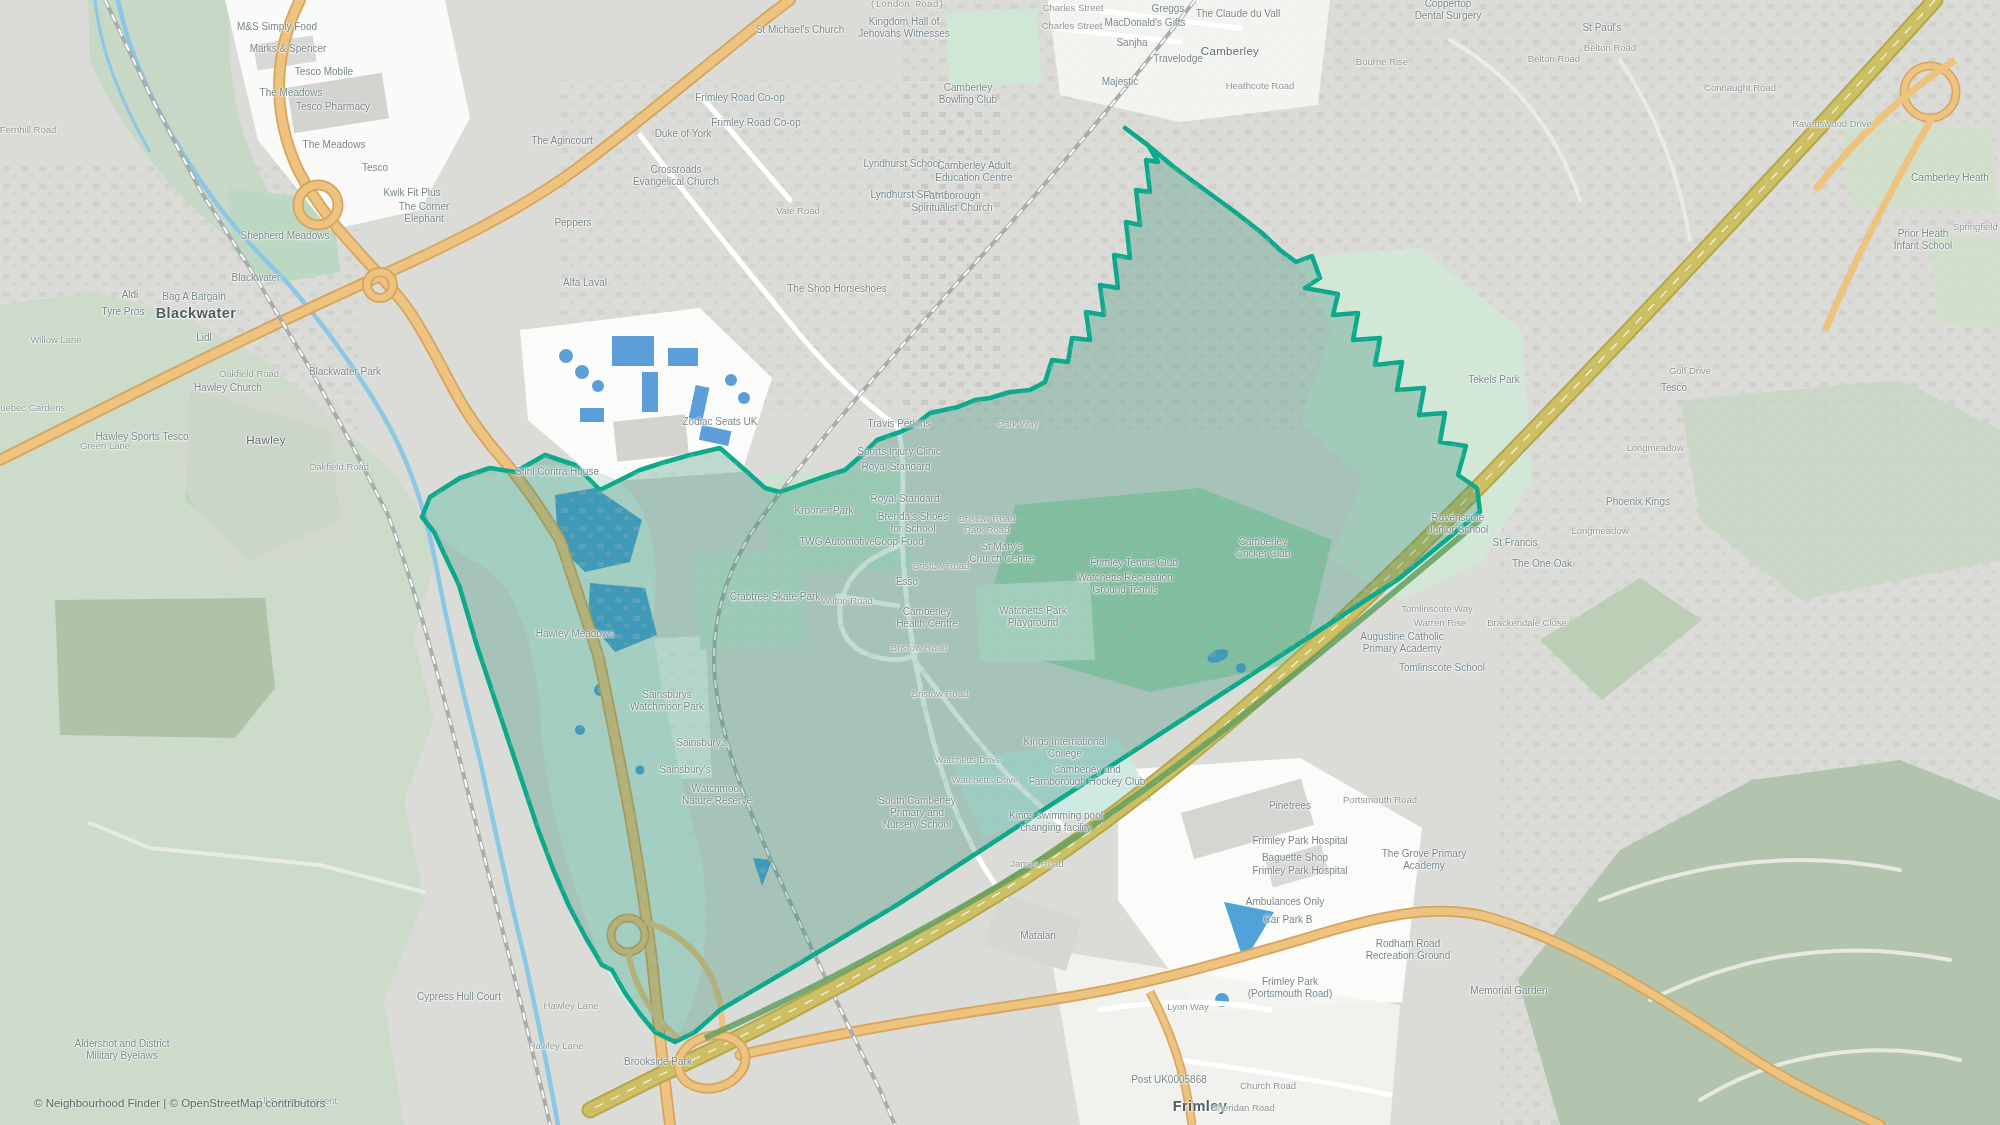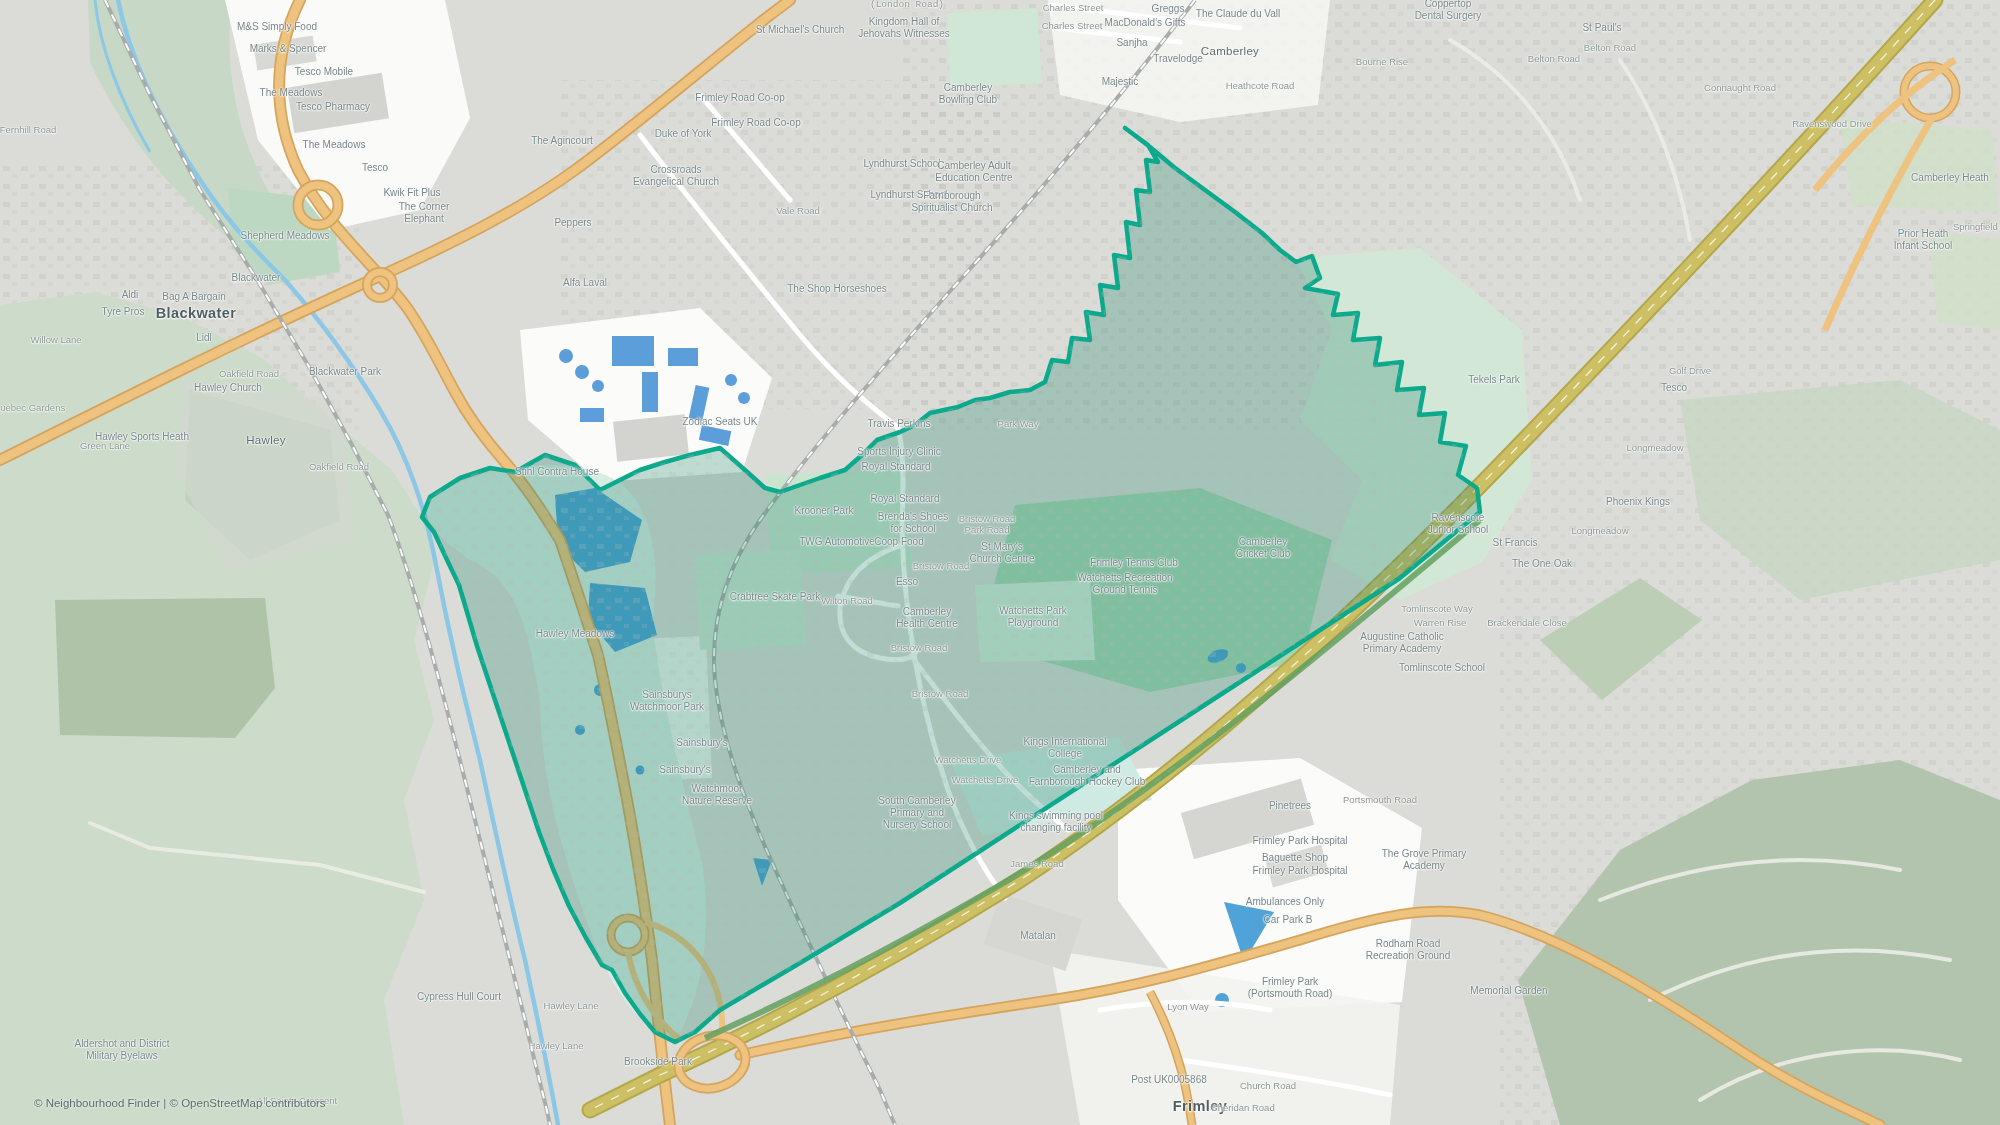--- a/index.html
+++ b/index.html
@@ -260,21 +260,21 @@
       <div class="lbl k-road" style="left: 5.25%; top: 39.6444%;">
         <div>Green Lane</div>
       </div>
       <div class="lbl k-road" style="left: 1.4%; top: 11.5556%;">
         <div>Fernhill Road</div>
       </div>
       <div class="lbl k-poi" style="left: 11.4%; top: 34.4889%;">
         <div>Hawley Church</div>
       </div>
       <div class="lbl k-poi" style="left: 7.1%; top: 38.8444%;">
-        <div>Hawley Sports Heath</div>
+        <div>Hawley Sports Tesco</div>
       </div>
       <div class="lbl k-road" style="left: 16.95%; top: 41.5111%;">
         <div>Oakfield Road</div>
       </div>
       <div class="lbl k-poi" style="left: 28.75%; top: 56.3556%;">
         <div>Hawley Meadows</div>
       </div>
       <div class="lbl k-poi" style="left: 27.85%; top: 41.9556%;">
         <div>Stihl Contra House</div>
       </div>

